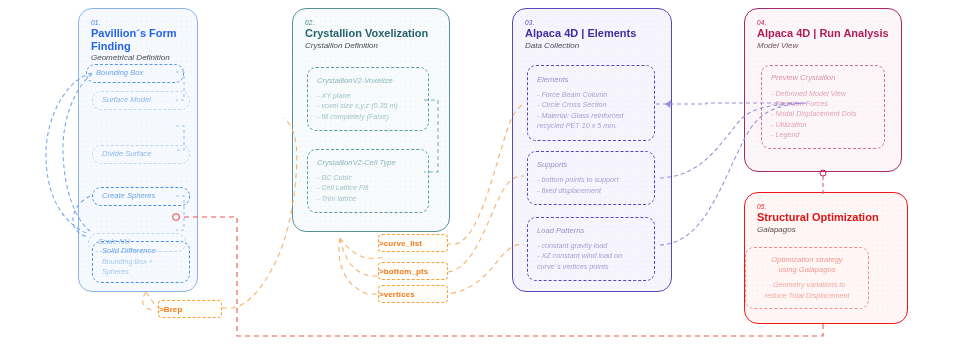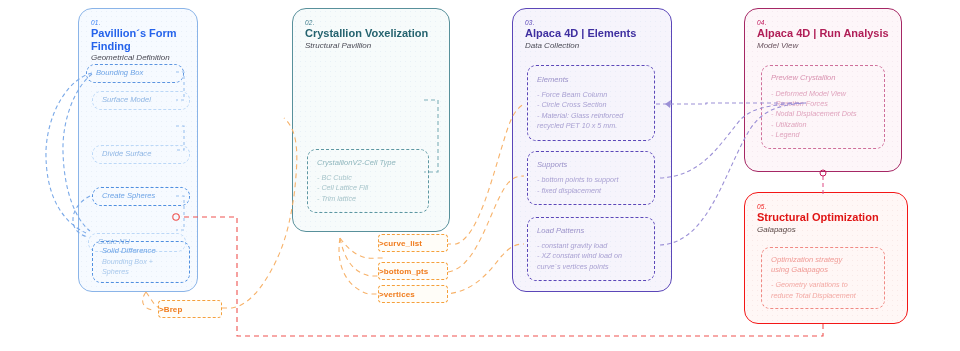--- a/index.html
+++ b/index.html
@@ -171,23 +171,30 @@
       <div class="nl">Bounding Box +</div>
       <div class="nl">Spheres</div>
     </div>
   </div>
 
   <div class="panel p02" style="left:292px;top:8px;width:158px;height:224px;">
     <div class="dotgrid"></div>
     <div class="phead">
       <div class="pnum">02.</div>
       <div class="ptitle">Crystallion Voxelization</div>
-      <div class="psub">Structural Pavillion</div>
-    </div>
-
+      <div class="psub">Crystallion Definition</div>
+    </div>
+
+    <div class="node" style="left:14px;top:58px;width:122px;height:64px;">
+      <div class="nt">CrystallionV2-Voxelize</div>
+      <div class="sp"></div>
+      <div class="nl">- XY plane</div>
+      <div class="nl">- voxel size x,y,z (0.35 m)</div>
+      <div class="nl">- fill completely (False)</div>
+    </div>
     <div class="node" style="left:14px;top:140px;width:122px;height:64px;">
       <div class="nt">CrystallionV2-Cell Type</div>
       <div class="sp"></div>
       <div class="nl">- BC Cubic</div>
       <div class="nl">- Cell Lattice Fill</div>
       <div class="nl">- Trim lattice</div>
     </div>
   </div>
 
   <div class="panel p03" style="left:512px;top:8px;width:160px;height:284px;">
@@ -241,21 +248,21 @@
   </div>
 
   <div class="panel p05" style="left:744px;top:192px;width:164px;height:132px;">
     <div class="dotgrid" style="background-image:radial-gradient(#f7e0de .6px, transparent .7px);"></div>
     <div class="phead">
       <div class="pnum">05.</div>
       <div class="ptitle">Structural Optimization</div>
       <div class="psub">Galapagos</div>
     </div>
 
-    <div class="node" style="left:16px;top:54px;width:124px;height:62px;">
+    <div class="node" style="left:0;top:54px;width:124px;height:62px;align-items:center;">
       <div class="nt">Optimization strategy</div>
       <div class="nt">using Galapagos</div>
       <div class="sp"></div>
       <div class="nl">- Geometry variations to</div>
       <div class="nl">reduce Total Displacement</div>
     </div>
   </div>
 
   <div class="chip" style="left:378px;top:234px;width:70px;height:18px;">
     <span>&gt;curve_list</span>

